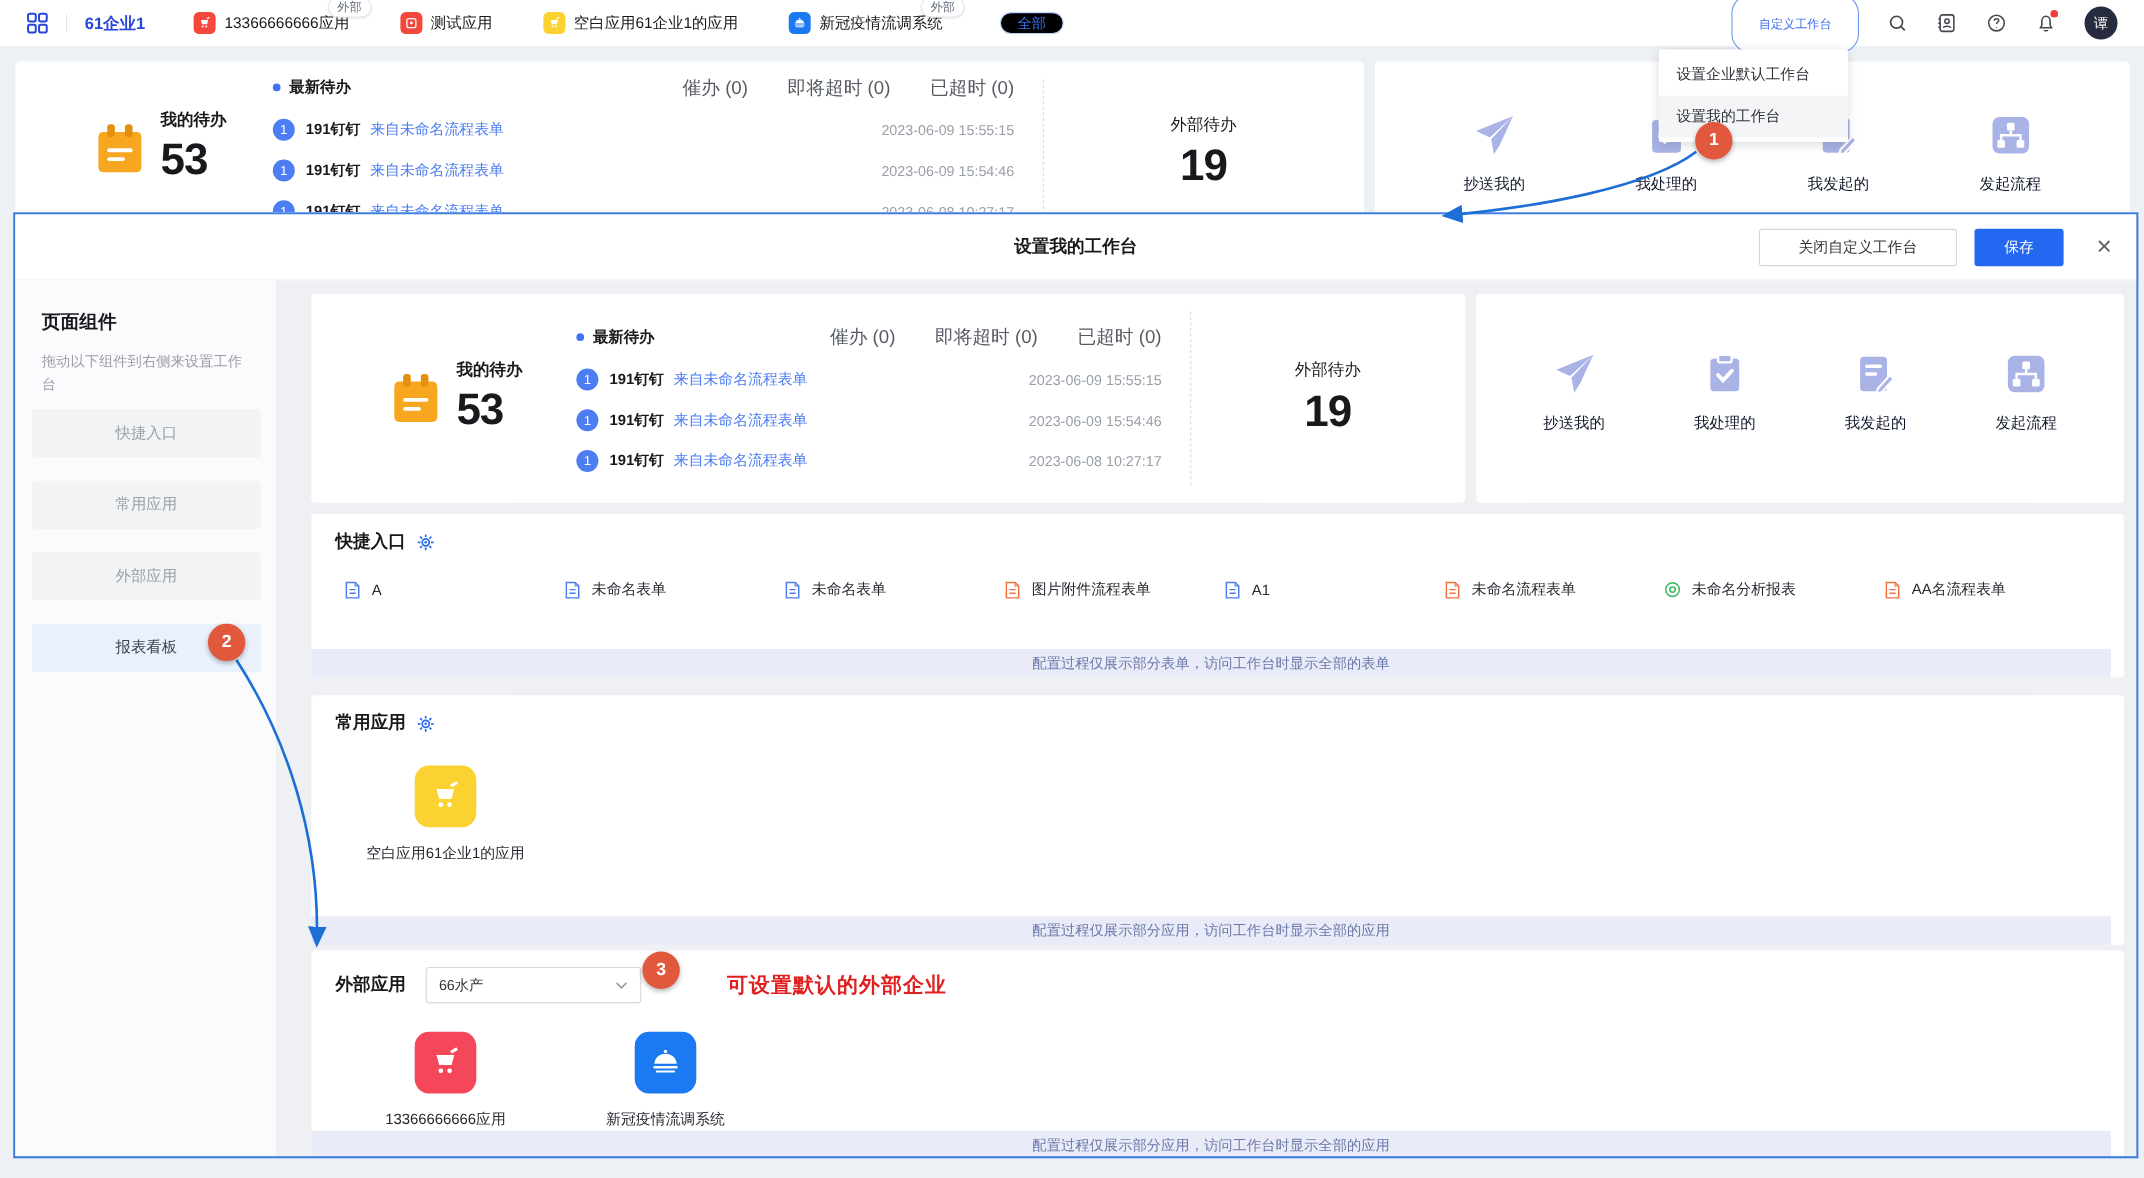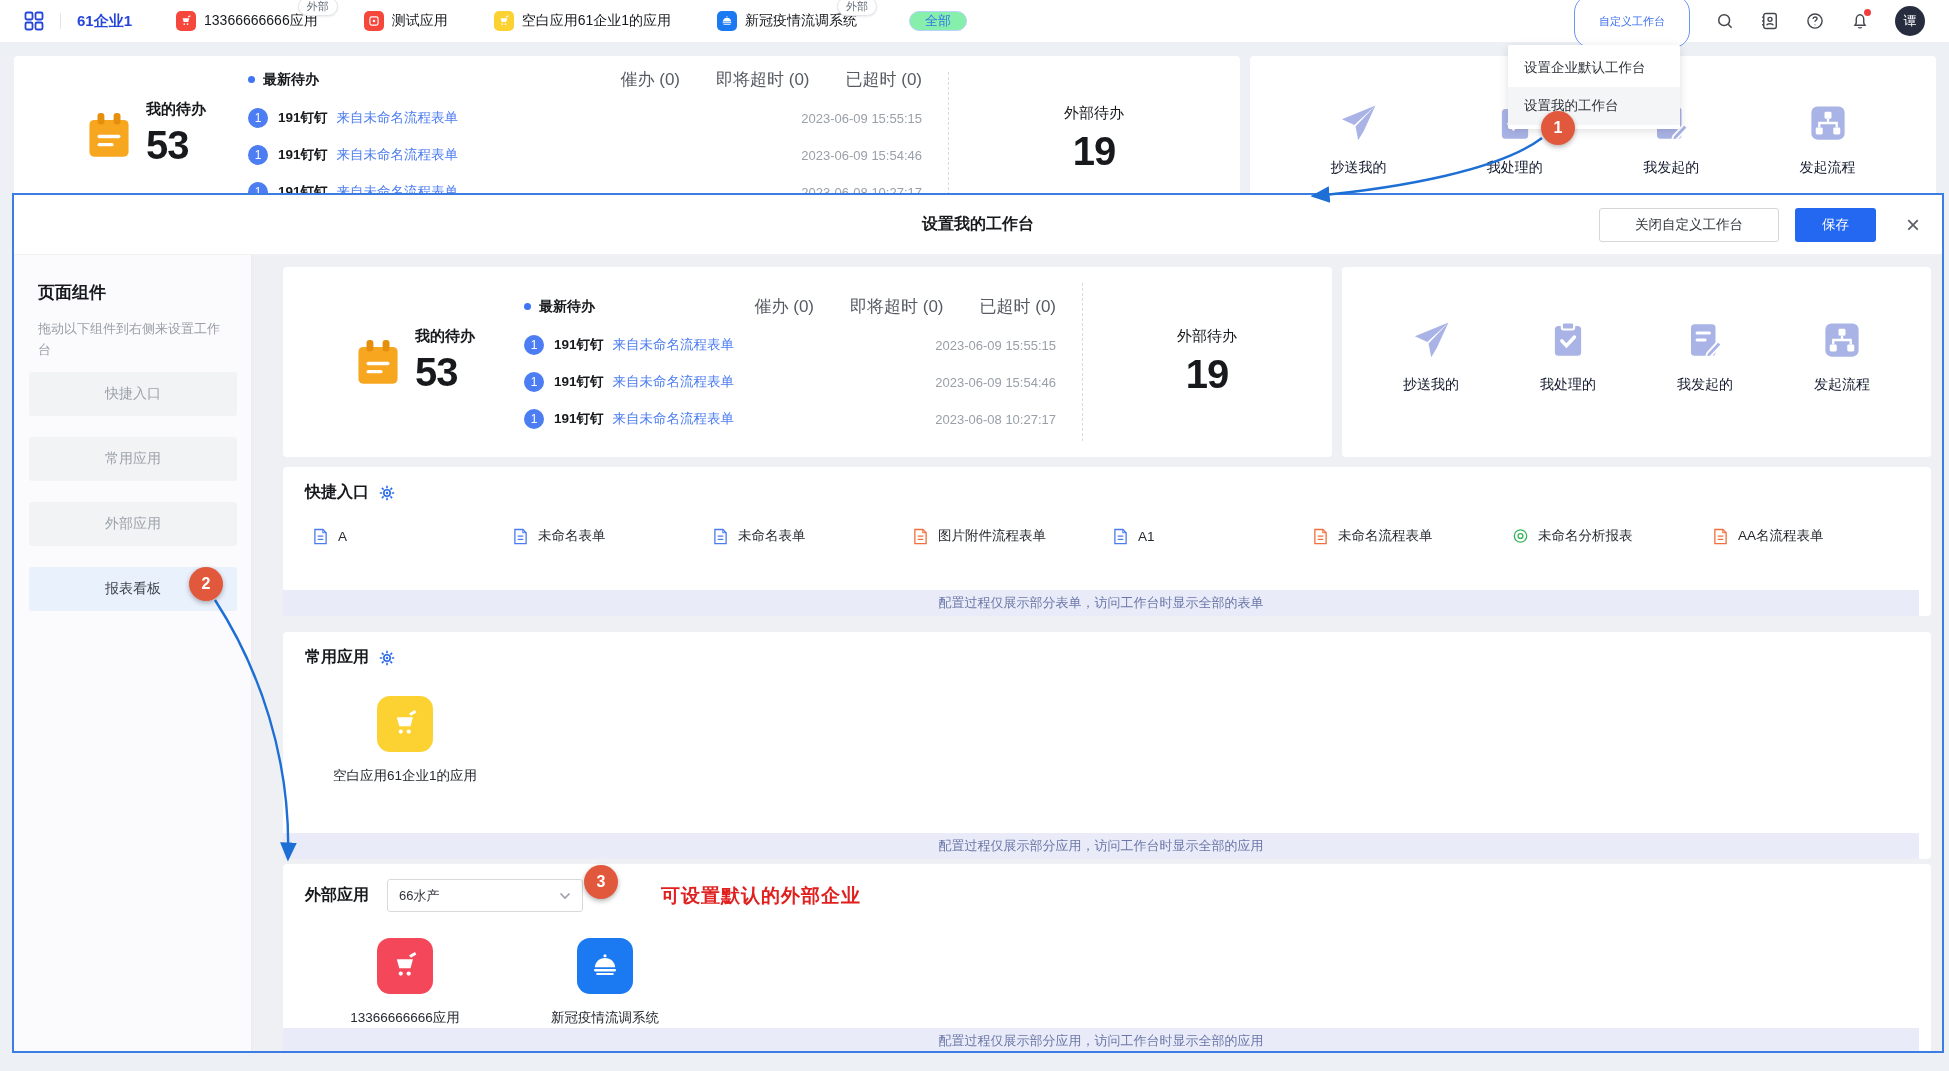--- a/index.html
+++ b/index.html
@@ -16,21 +16,21 @@
   .tb-grid { width:20px; height:20px; cursor:pointer; }
   .tb-divider { width:1px; height:16px; background:#e2e4e8; margin:0 16px; }
   .tb-company { color:#2545da; font-size:15px; font-weight:700; cursor:pointer; }
   .tb-tabs { display:flex; align-items:center; gap:46px; margin-left:44px; }
   .tb-tab { display:flex; align-items:center; gap:8px; position:relative; font-size:14px; color:#15181c; cursor:pointer; }
   .tb-appicon { width:20px; height:20px; border-radius:5px; display:flex; align-items:center; justify-content:center; flex:0 0 20px; }
   .icon-red { background:#f5473c; } .icon-yellow { background:#fbd232; } .icon-blue { background:#1b7af2; } .icon-redpink { background:#f4485a; }
   .ext-badge { position:absolute; top:-14px; right:-20px; background:#fff; border:1px solid #e3e5e8;
                border-radius:10px; font-size:11px; color:#66707c; padding:1px 8px; white-space:nowrap;
                box-shadow:0 1px 2px rgba(0,0,0,.08); }
-  .all-pill { margin-left:52px; background:#86efac; border:1px solid #b9d2f8; color:#3674e8;
+  .all-pill { margin-left:52px; background:#000000; border:1px solid #b9d2f8; color:#3674e8;
               font-size:13px; padding:0 15px; border-radius:15px; cursor:pointer; }
   .tb-right { margin-left:auto; display:flex; align-items:center; gap:25px; }
   .customize-btn { border:1px solid #6a95f2; color:#3a6ef0; border-radius:17px; padding:18px 24px;
                    font-size:11px; background:#fff; cursor:pointer; white-space:nowrap; }
   .tb-ic { width:20px; height:20px; cursor:pointer; position:relative; }
   .bell-dot { position:absolute; top:-2px; right:-1px; width:7px; height:7px; border-radius:50%; background:#f03e3e; }
   .avatar { width:30px; height:30px; border-radius:50%; background:#272c3f; color:#fff; font-size:13px;
             display:flex; align-items:center; justify-content:center; cursor:pointer; }
 
   

